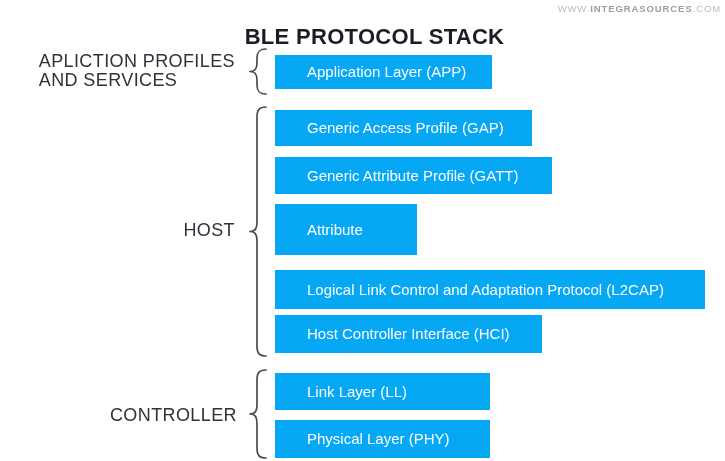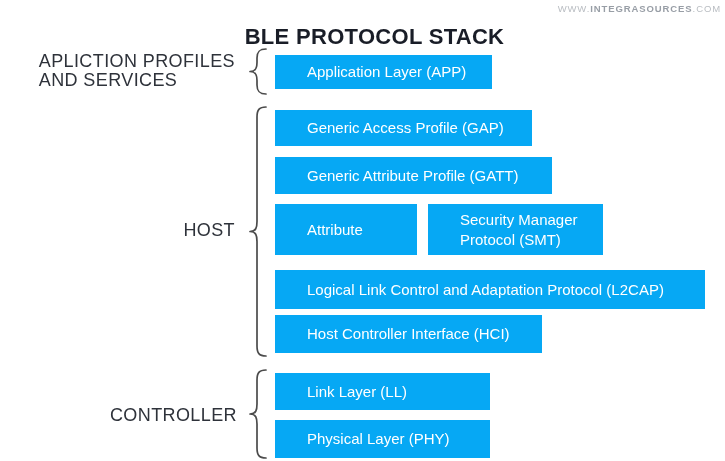--- a/index.html
+++ b/index.html
@@ -122,24 +122,20 @@
   </svg>
   <div class="box box-gap">
     <span>Generic Access Profile (GAP)</span>
   </div>
   <div class="box box-gatt">
     <span>Generic Attribute Profile (GATT)</span>
   </div>
   <div class="box box-att">
     <span>Attribute</span>
   </div>
-  <div class="box box-smt">
-    <span>Security Manager</span>
-    <span>Protocol (SMT)</span>
-  </div>
   <div class="box box-l2cap">
     <span>Logical Link Control and Adaptation Protocol (L2CAP)</span>
   </div>
   <div class="box box-hci">
     <span>Host Controller Interface (HCI)</span>
   </div>
 
   <div class="section-label label-controller">
     <div>CONTROLLER</div>
   </div>

